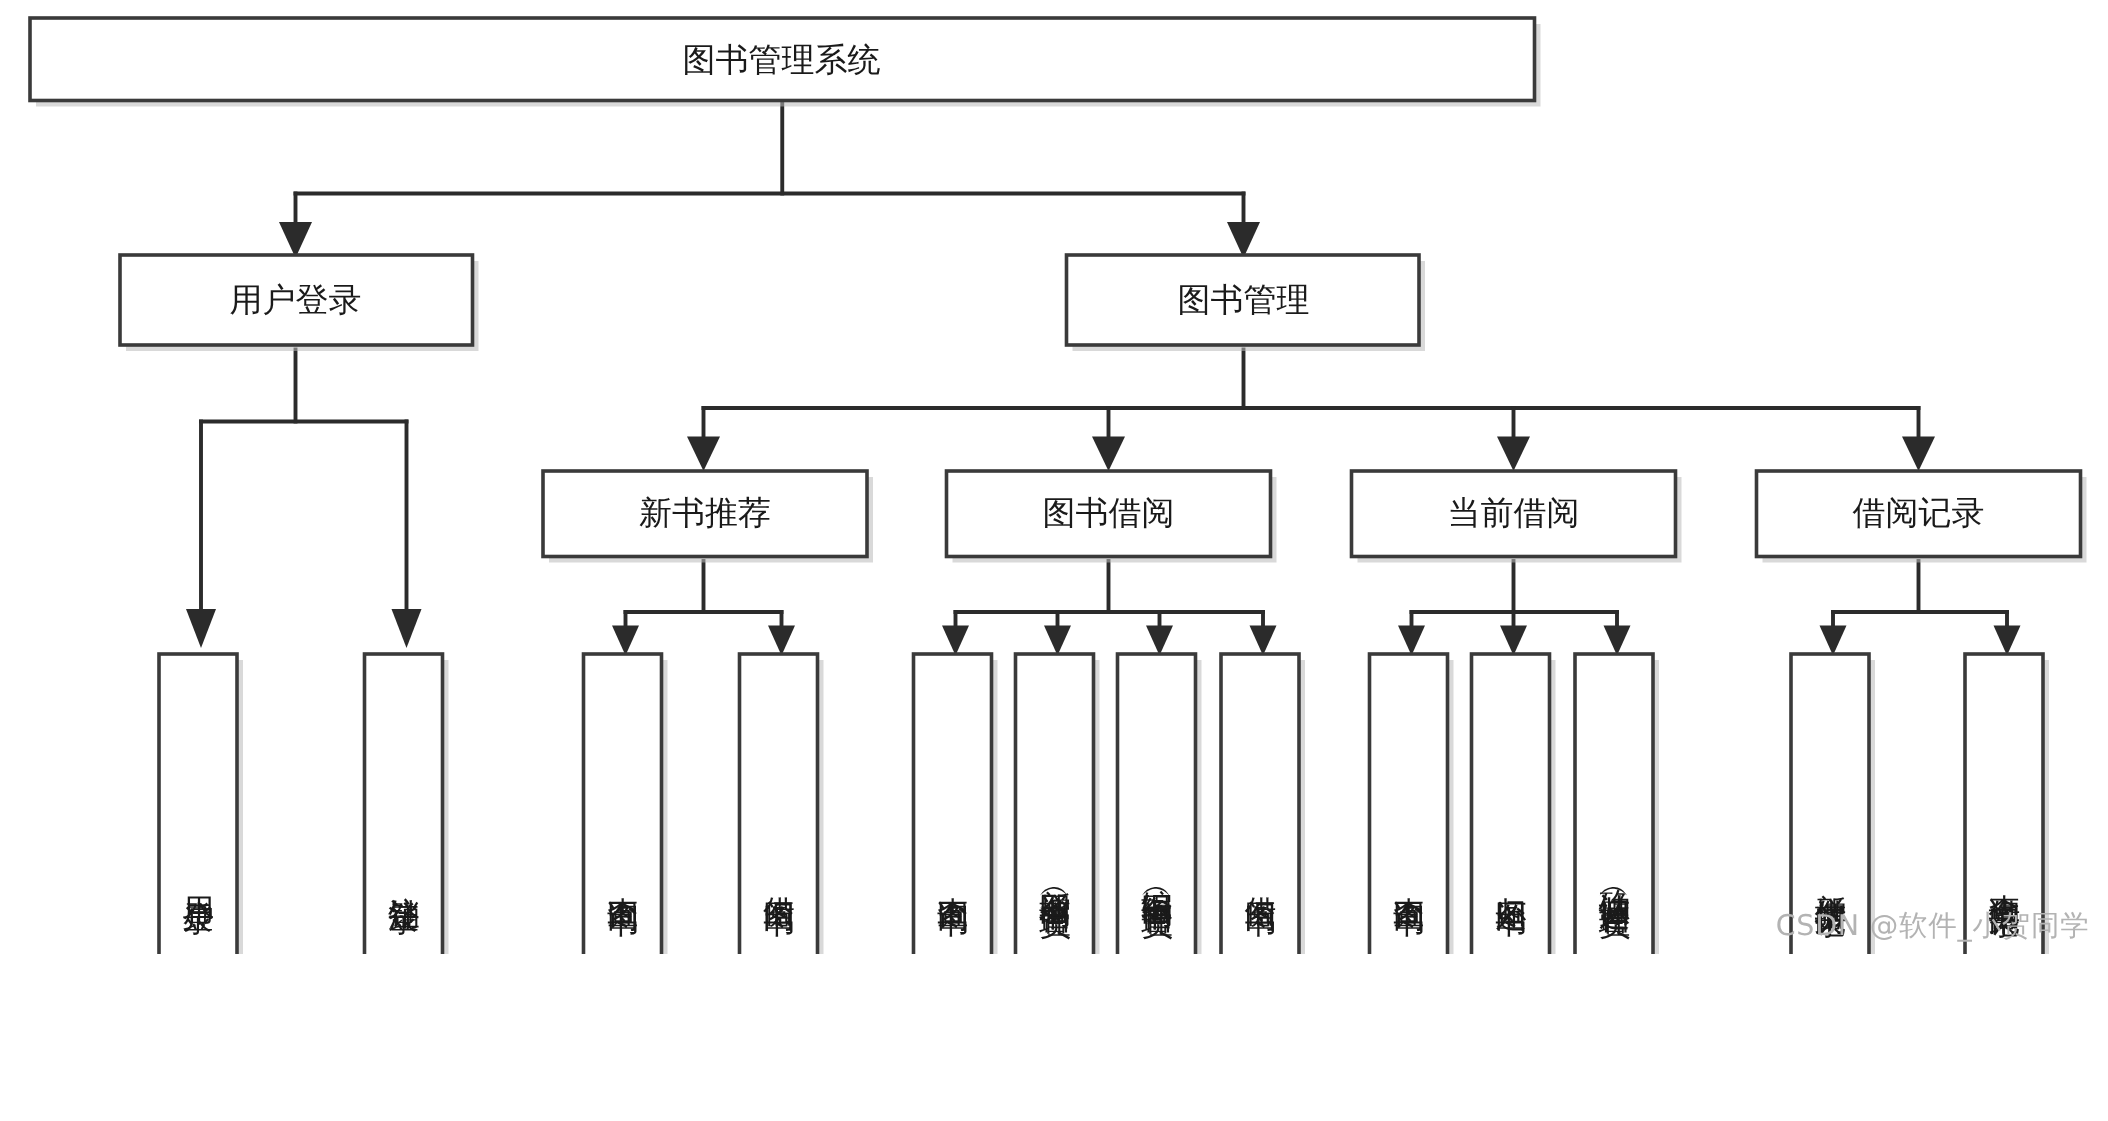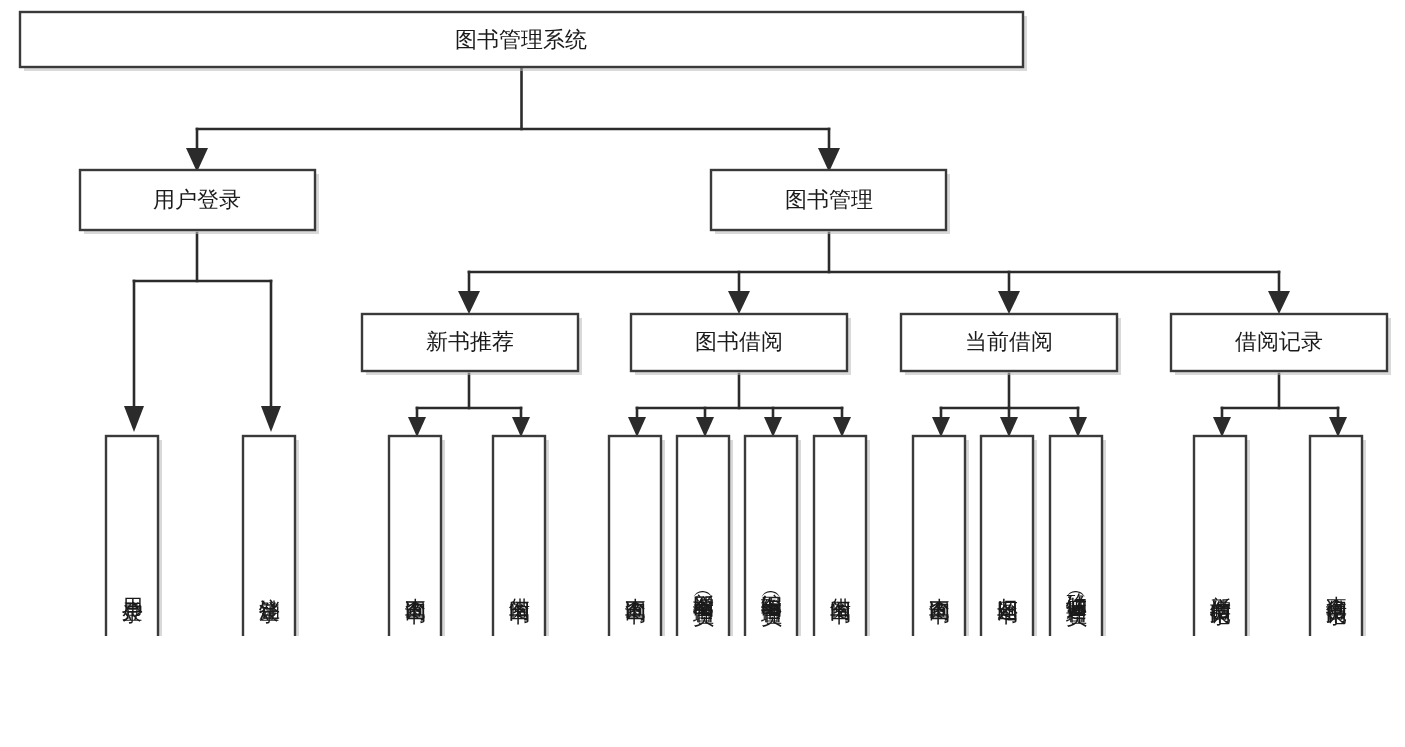--- a/index.html
+++ b/index.html
@@ -276,13 +276,14 @@
   <div class="leaf-label-wrap" style="left:1050px; top:436px; width:52px; height:298px;">
     <span class="leaf-label">确认归还（管理员）</span>
   </div>
   <div class="leaf-label-wrap" style="left:1194px; top:436px; width:52px; height:298px;">
     <span class="leaf-label">新增借阅记录</span>
   </div>
   <div class="leaf-label-wrap" style="left:1310px; top:436px; width:52px; height:298px;">
     <span class="leaf-label">查询借阅记录</span>
   </div>
 
+  <div class="watermark">CSDN @软件_小贺同学</div>
 </div>
 
 </body></html>

